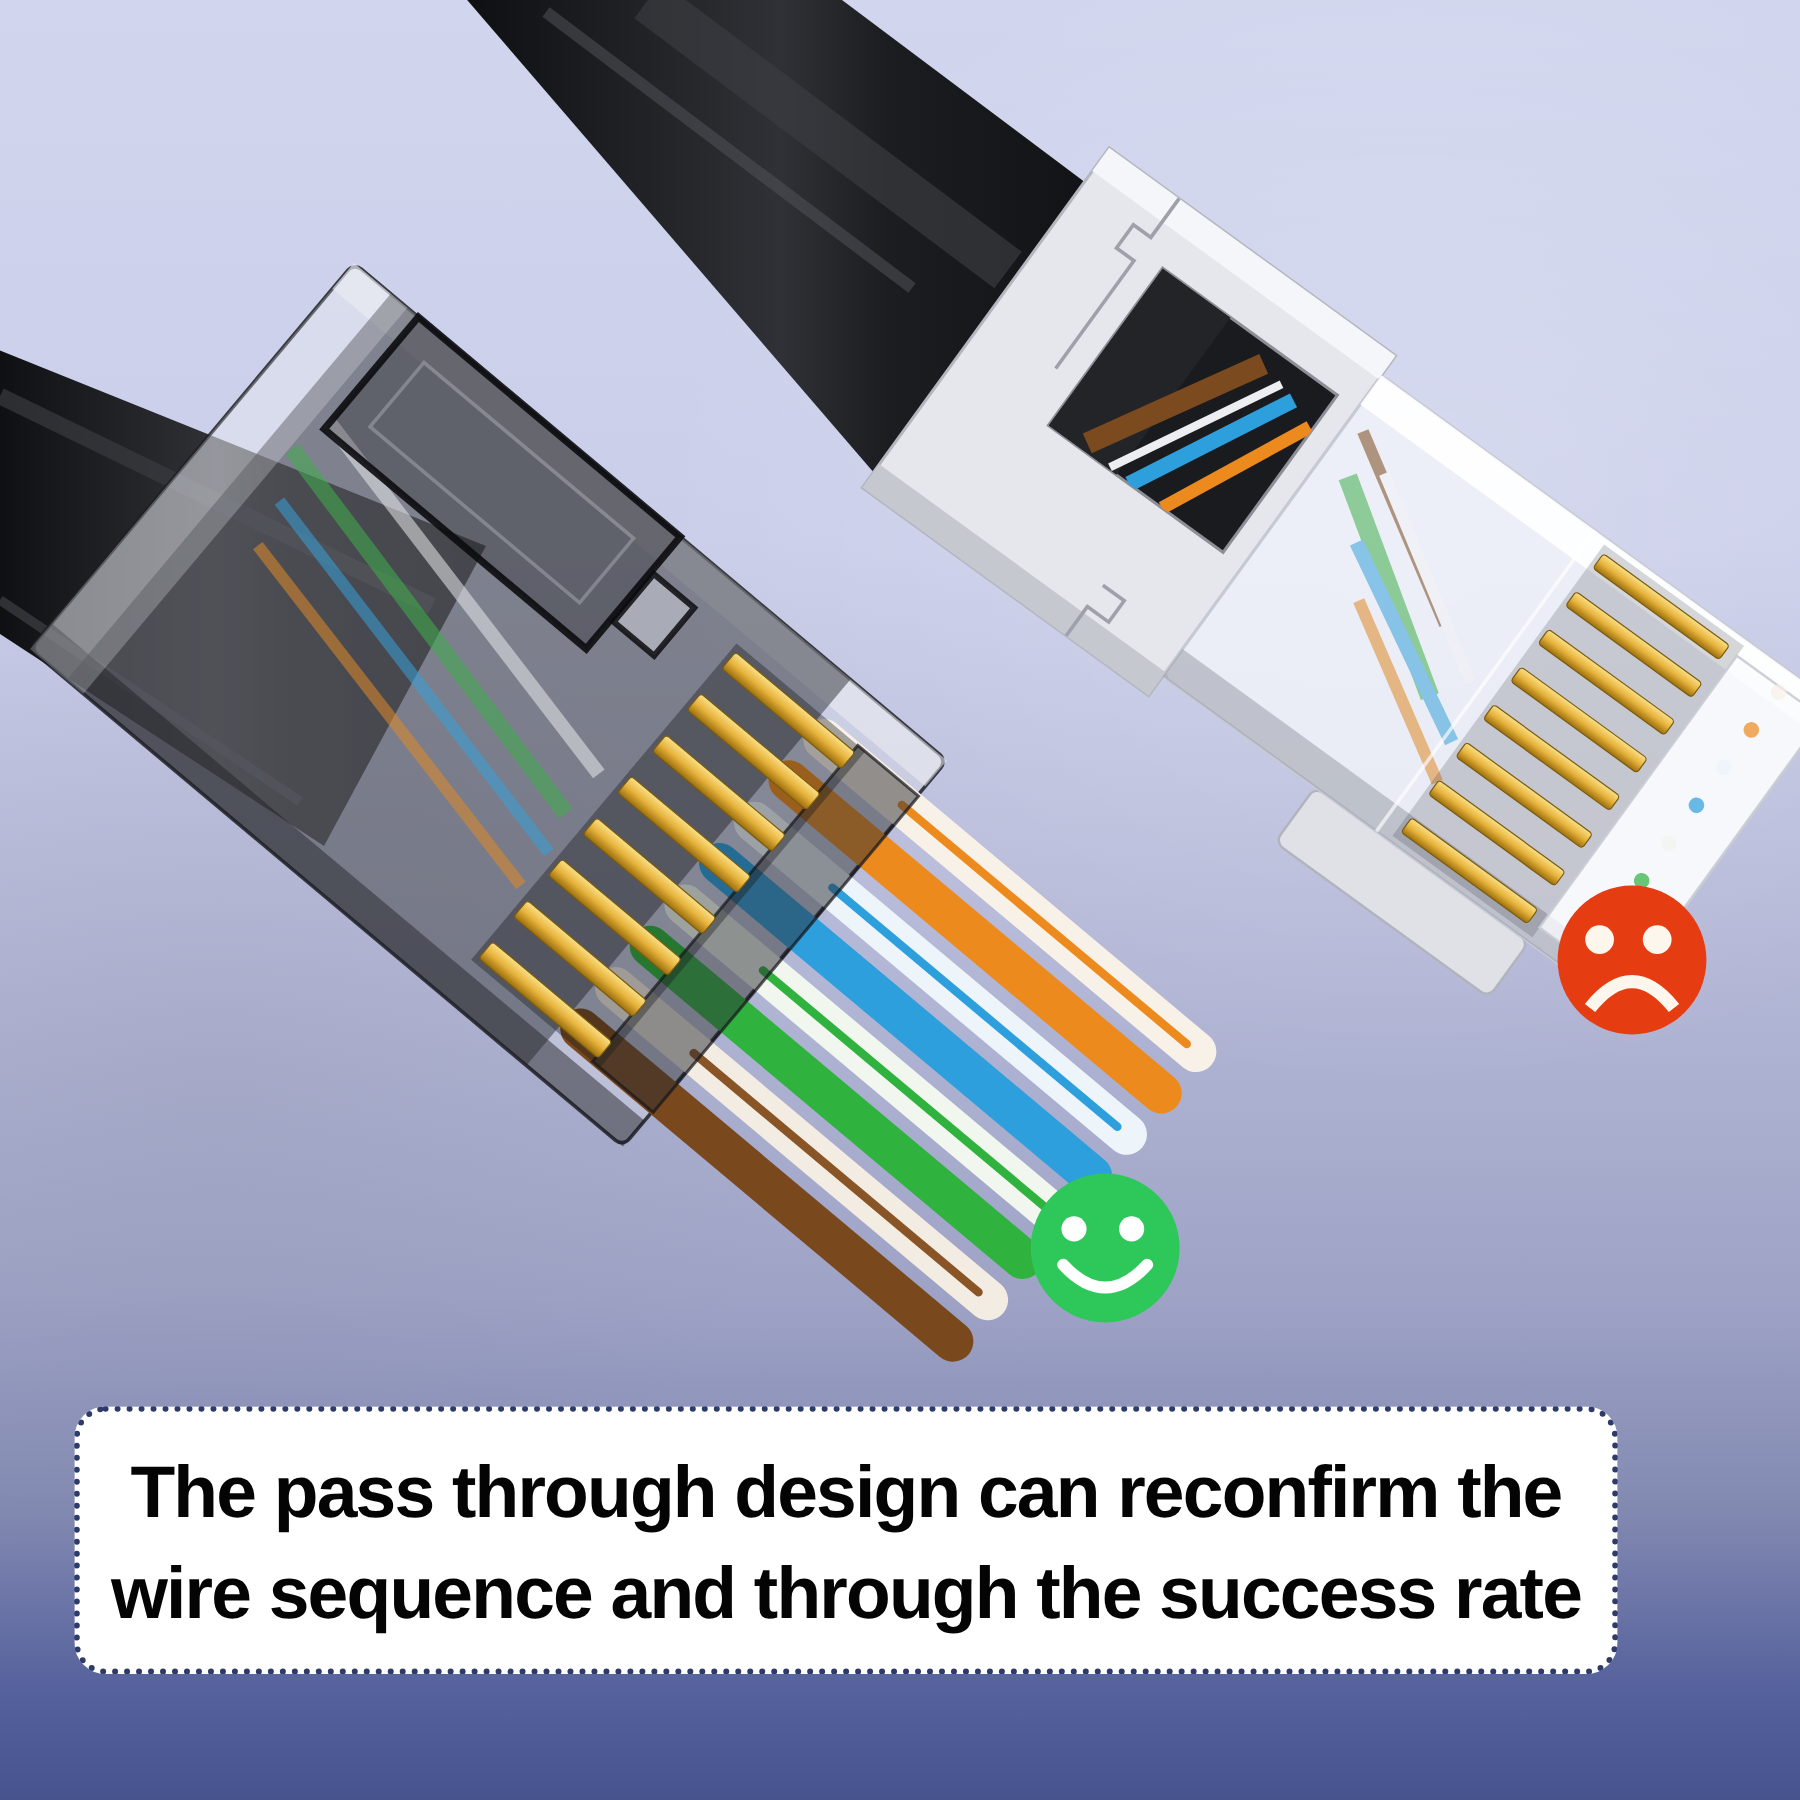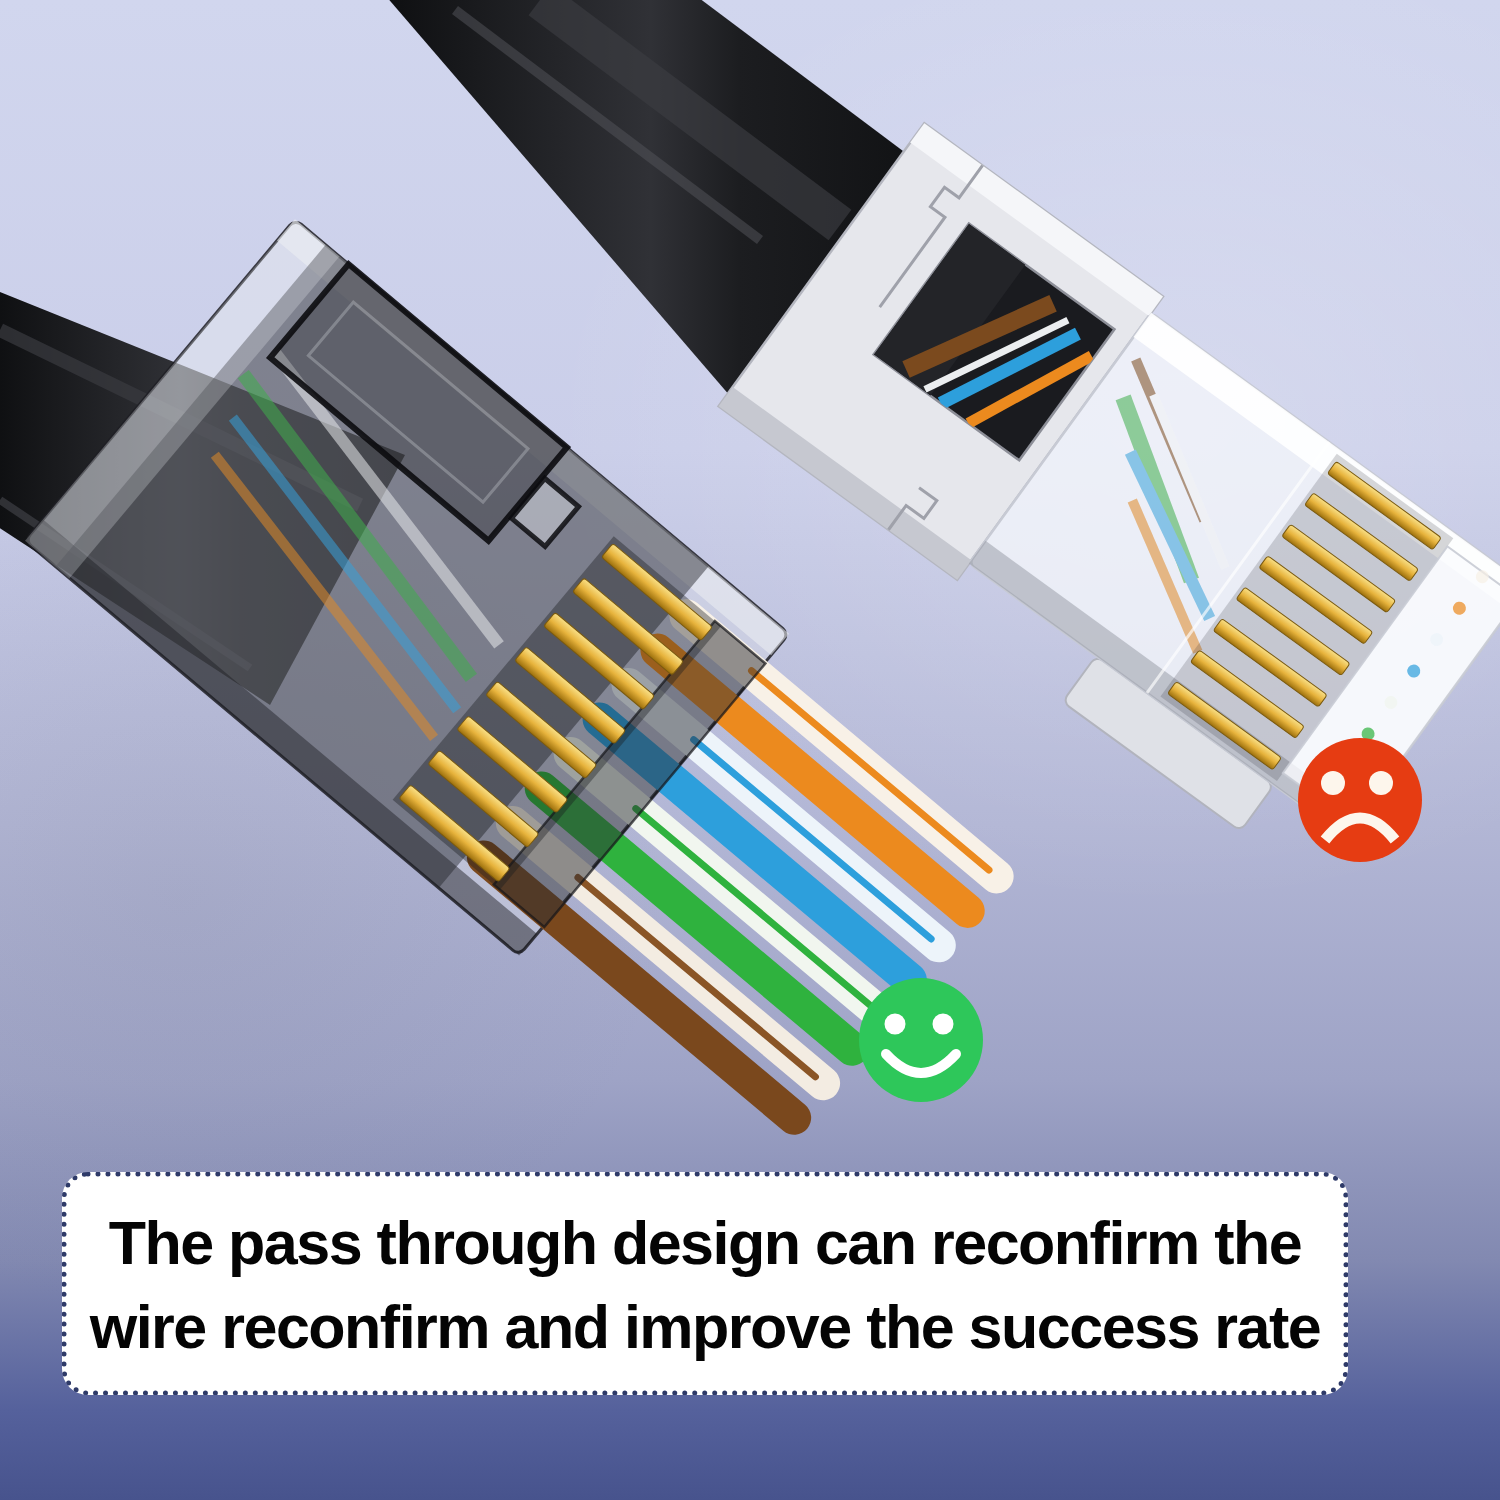--- a/index.html
+++ b/index.html
@@ -214,16 +214,16 @@
     <g>
       <circle cx="1360" cy="800" r="62" fill="#e63c12"></circle>
       <circle cx="1333" cy="783" r="12" fill="#fdf6ec"></circle>
       <circle cx="1381" cy="783" r="12" fill="#fdf6ec"></circle>
       <path d="M 1325 840 Q 1360 796 1395 840" fill="none" stroke="#fdf6ec" stroke-width="11" stroke-linecap="butt"></path>
     </g>
   </svg>
 
   <div class="caption">
     <div>The pass through design can reconfirm the</div>
-    <div>wire reconfirm and improve the success rate</div>
+    <div>wire sequence and through the success rate</div>
   </div>
 
 </div>
 
 </body></html>

